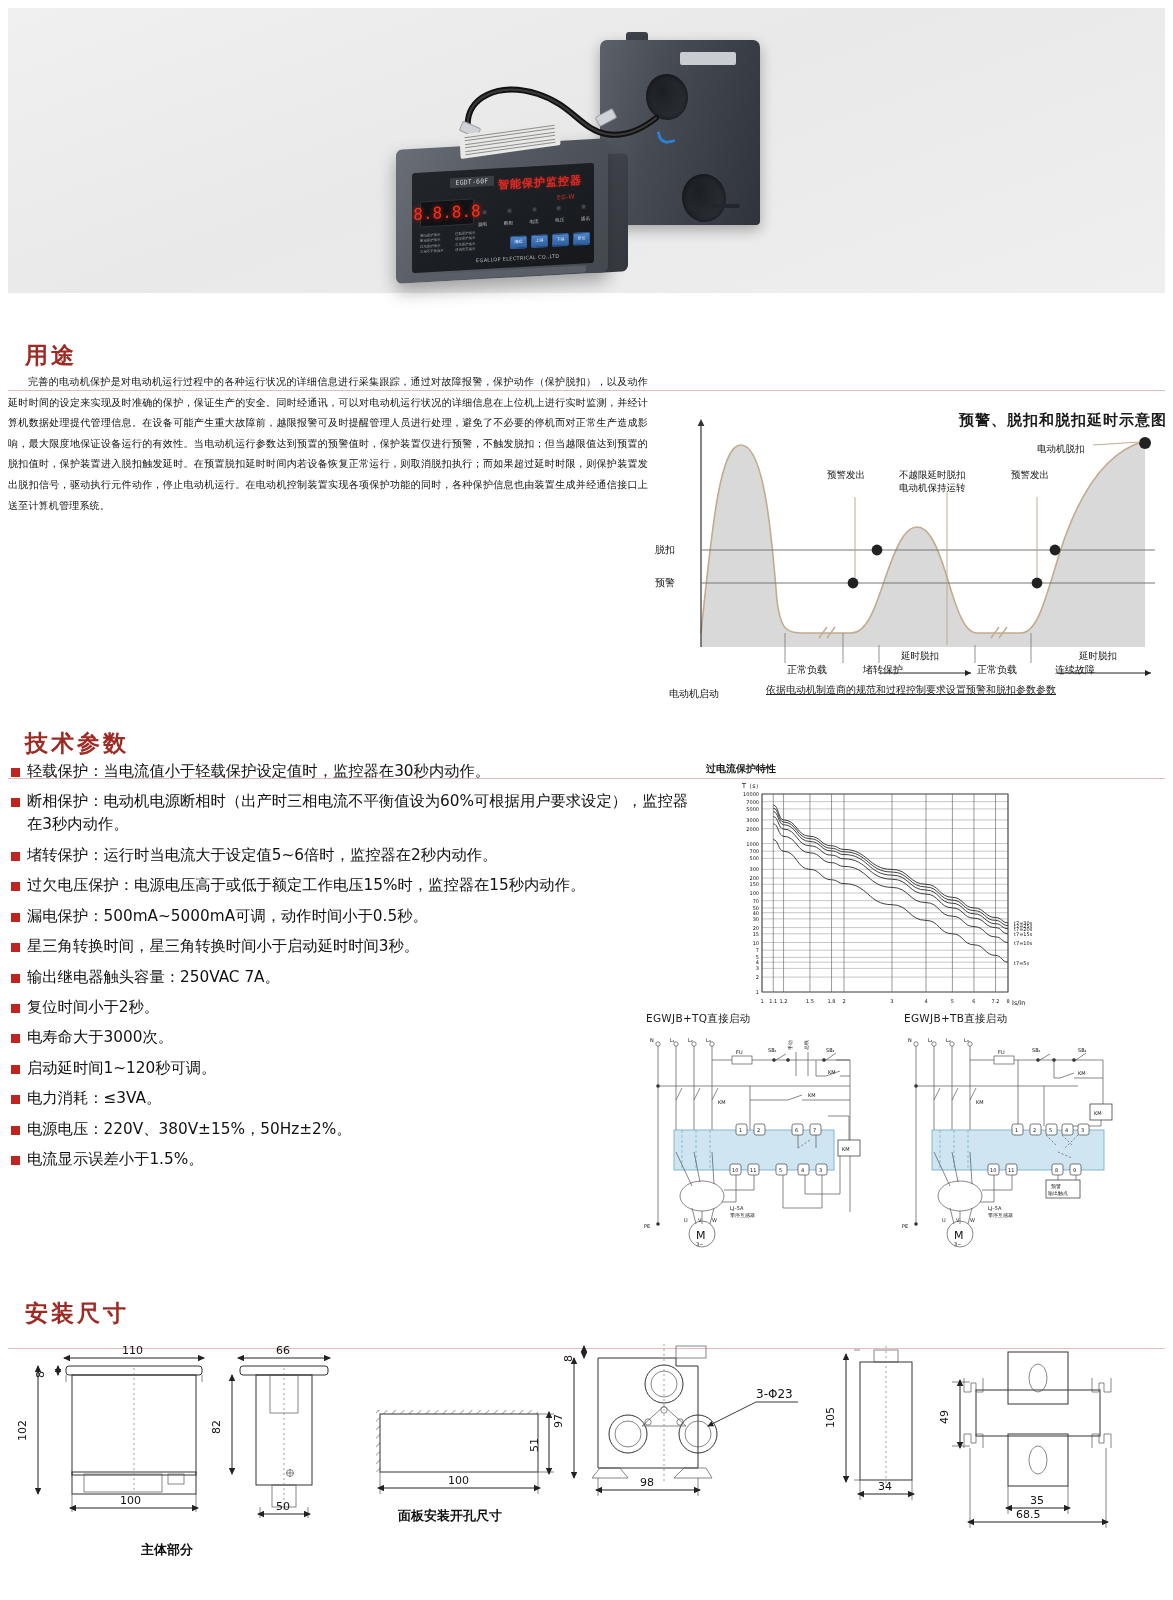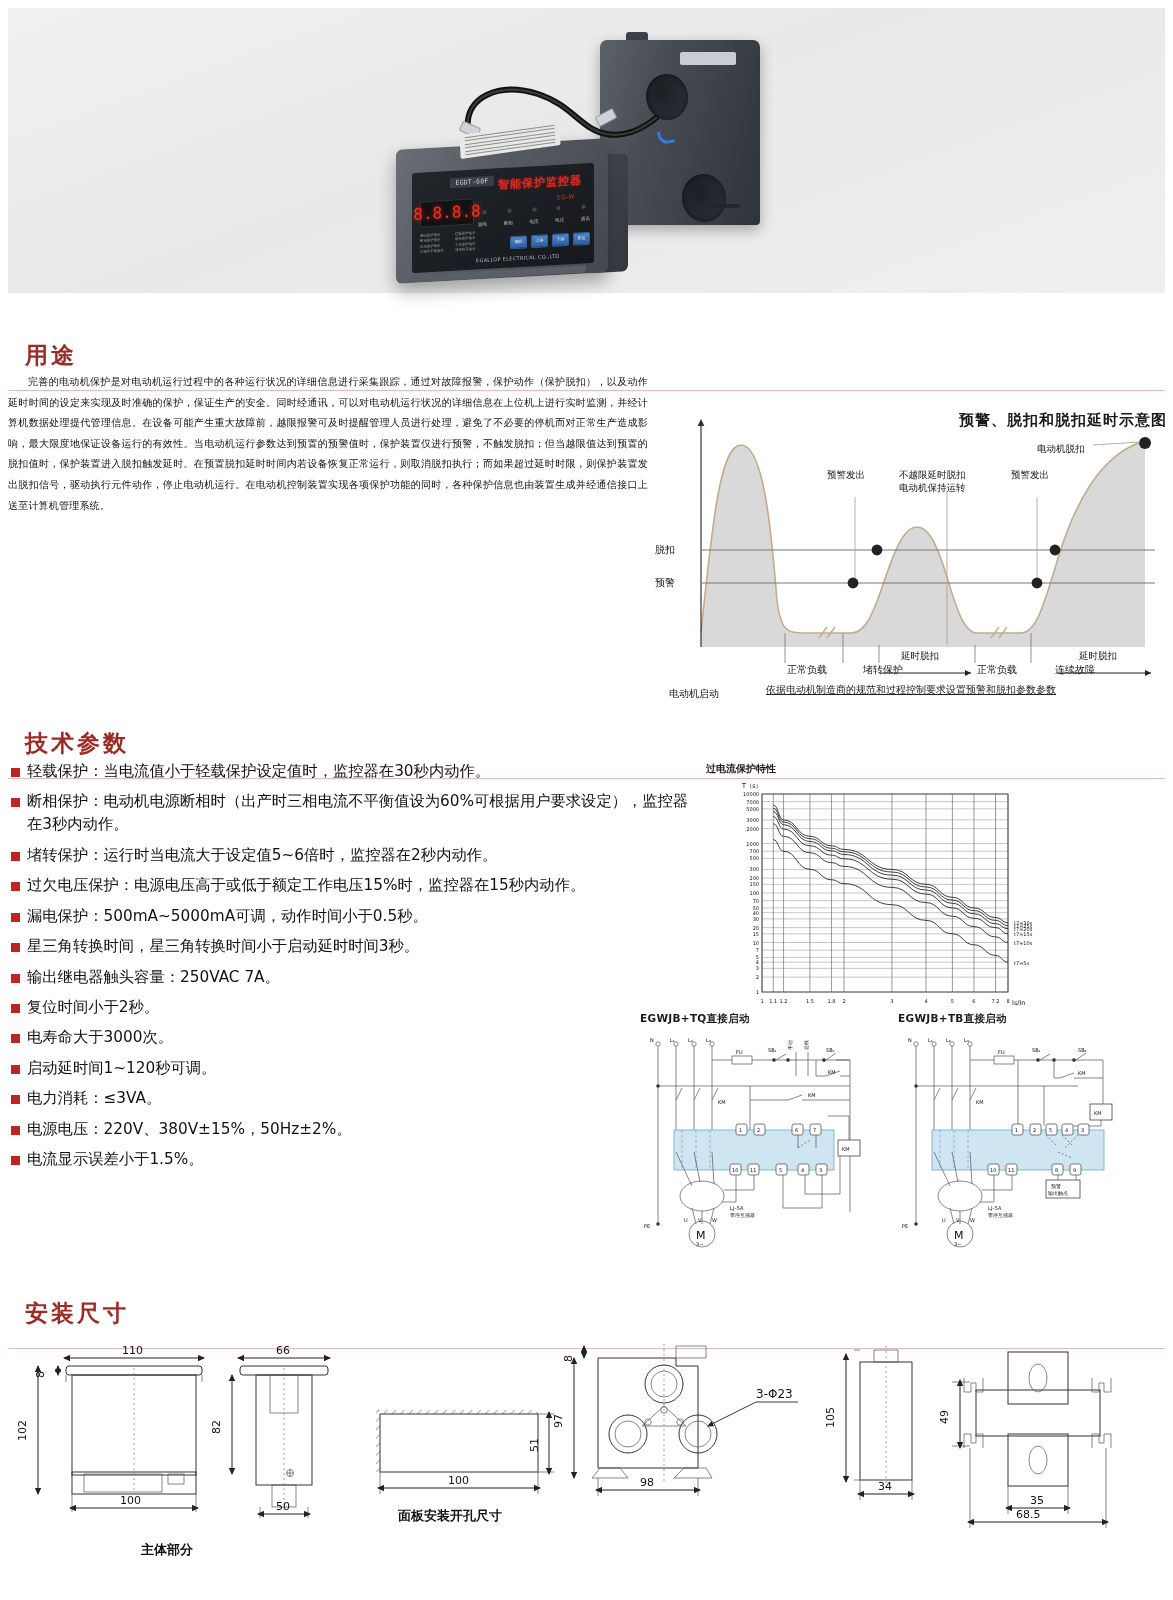--- a/index.html
+++ b/index.html
@@ -125,21 +125,21 @@
   .spec-txt { flex:1 1 auto; }
 
   
   .curve { position:absolute; left:706px; top:762px; width:460px; height:250px; }
   .curve-title { position:absolute; left:0; top:0; font-size:10px; font-weight:bold; }
 
   
   .wire { position:absolute; top:1012px; width:260px; height:250px; }
   .wire.left { left:640px; }
   .wire.right { left:898px; }
-  .wire-title { position:absolute; left:0; top:0; font-size:10.5px; font-weight:bold;
+  .wire-title { position:absolute; left:6px; top:0; font-size:10.5px; font-weight:normal;
                 letter-spacing:.3px; }
 
   
   .dims { position:absolute; left:8px; top:1322px; width:1157px; height:272px;text-align:center; }
 
   svg { overflow:visible; }
   .ln { stroke:#333; fill:none; }
   .thin { stroke:#555; stroke-width:.7; fill:none; }
   .dimtxt { font-family:"DejaVu Sans","Liberation Sans",sans-serif; font-size:11px; fill:#111; }
   .smtxt { font-family:"DejaVu Sans","Liberation Sans",sans-serif; font-size:6.4px; fill:#111; }

